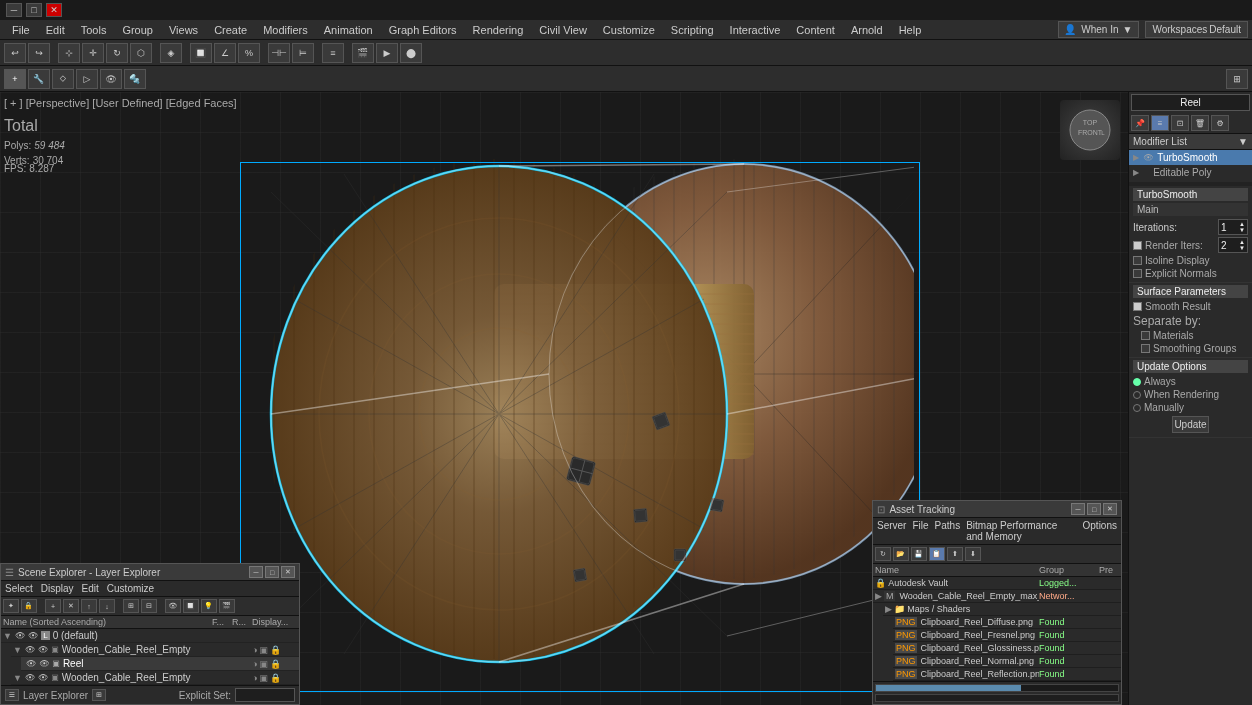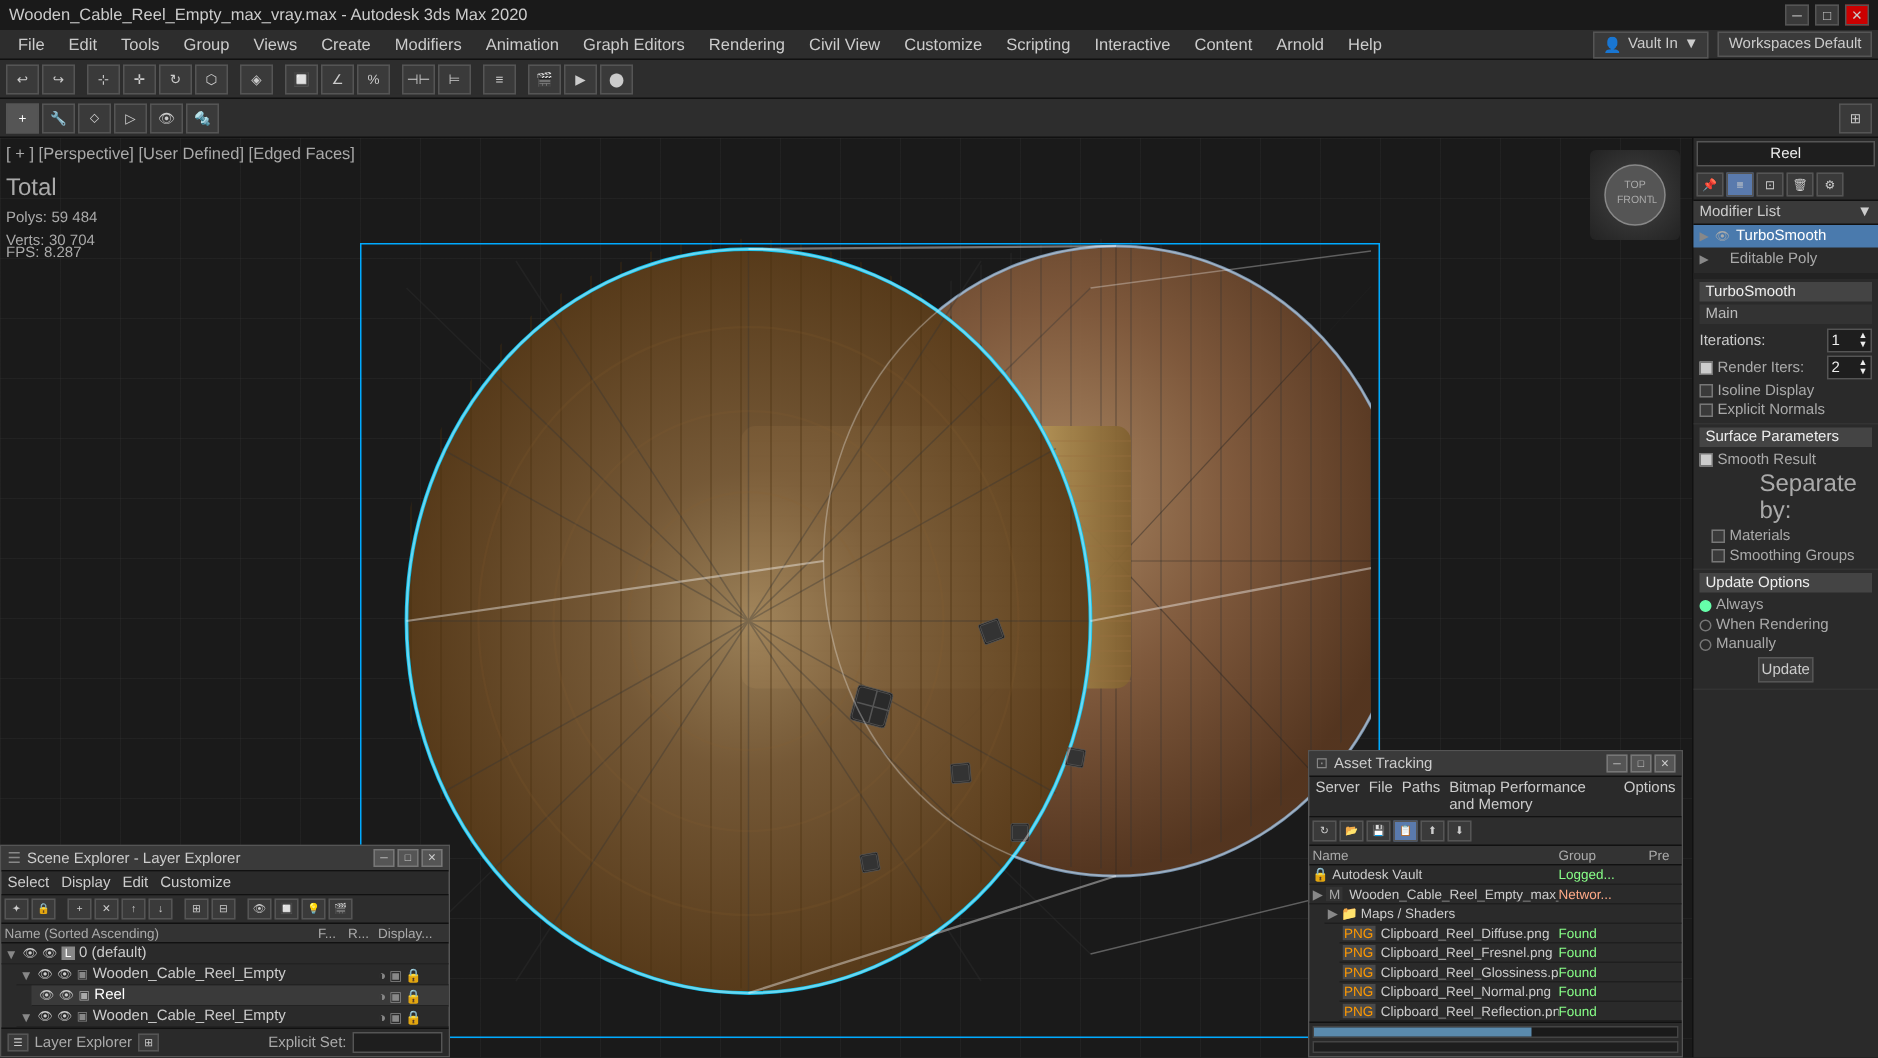--- a/index.html
+++ b/index.html
@@ -459,21 +459,20 @@
 
     .toolbar-right {
       margin-left: auto;
       display: flex; align-items: center; gap: 2px;
     }
   </style>
 </head>
 <body>
 
 <div id="titlebar">
-  <span>Wooden_Cable_Reel_Empty_max_vray.max - Autodesk 3ds Max 2020</span>
   <div id="titlebar-controls">
     <span>─</span>
     <span>□</span>
     <span style="background:#c00;">✕</span>
   </div>
 </div>
 
 <div id="menubar">
   <span class="menu-item">File</span>
   <span class="menu-item">Edit</span>
@@ -488,21 +487,21 @@
   <span class="menu-item">Civil View</span>
   <span class="menu-item">Customize</span>
   <span class="menu-item">Scripting</span>
   <span class="menu-item">Interactive</span>
   <span class="menu-item">Content</span>
   <span class="menu-item">Arnold</span>
   <span class="menu-item">Help</span>
   <div class="toolbar-right">
     <div class="sign-in-area">
       <span style="font-size:10px;">👤</span>
-      <span>Vault In</span>
+      <span>When In</span>
       <span>▼</span>
     </div>
     <div class="workspaces-area">
       <span>Workspaces</span>
       <span>Default</span>
     </div>
   </div>
 </div>
 
 <div id="toolbar">
@@ -546,21 +545,21 @@
   <div id="viewport">
     <div class="vp-grid"></div>
 
     <div class="vp-info">
       <div style="font-size:11px; color:#aaa;">[ + ] [Perspective] [User Defined] [Edged Faces]</div>
       <div style="margin-top:4px;">
         <span style="color:#aaa; font-size:16px;">Total</span>
       </div>
       <div>
         <span style="color:#aaa; font-size:10px;">Polys:</span>
-        <span style="color:#aaa; font-size:10px;">59 484</span>
+        <span style="color:#aaa; font-size:10px;font-style:italic;">59 484</span>
       </div>
       <div>
         <span style="color:#aaa; font-size:10px;">Verts:</span>
         <span style="color:#aaa; font-size:10px;">30 704</span>
       </div>
     </div>
     <div class="vp-fps">
       <span style="color:#aaa; font-size:10px;">FPS:</span>
       <span style="color:#aaa; font-size:10px;text-align:right;">8.287</span>
     </div>
@@ -831,21 +830,21 @@
     </div>
 
     <div class="modifier-section">
       <div class="modifier-section-header">
         <span>Surface Parameters</span>
       </div>
       <div class="checkbox-row">
         <div class="cb checked"></div>
         <span>Smooth Result</span>
       </div>
-      <div style="padding: 1px 0; font-size:16px; color:#aaa;margin-left:40px;">
+      <div style="padding: 1px 0; font-size:12px; color:#aaa;">
         <span>Separate by:</span>
       </div>
       <div class="checkbox-row" style="margin-left:8px;">
         <div class="cb"></div>
         <span>Materials</span>
       </div>
       <div class="checkbox-row" style="margin-left:8px;">
         <div class="cb"></div>
         <span>Smoothing Groups</span>
       </div>

